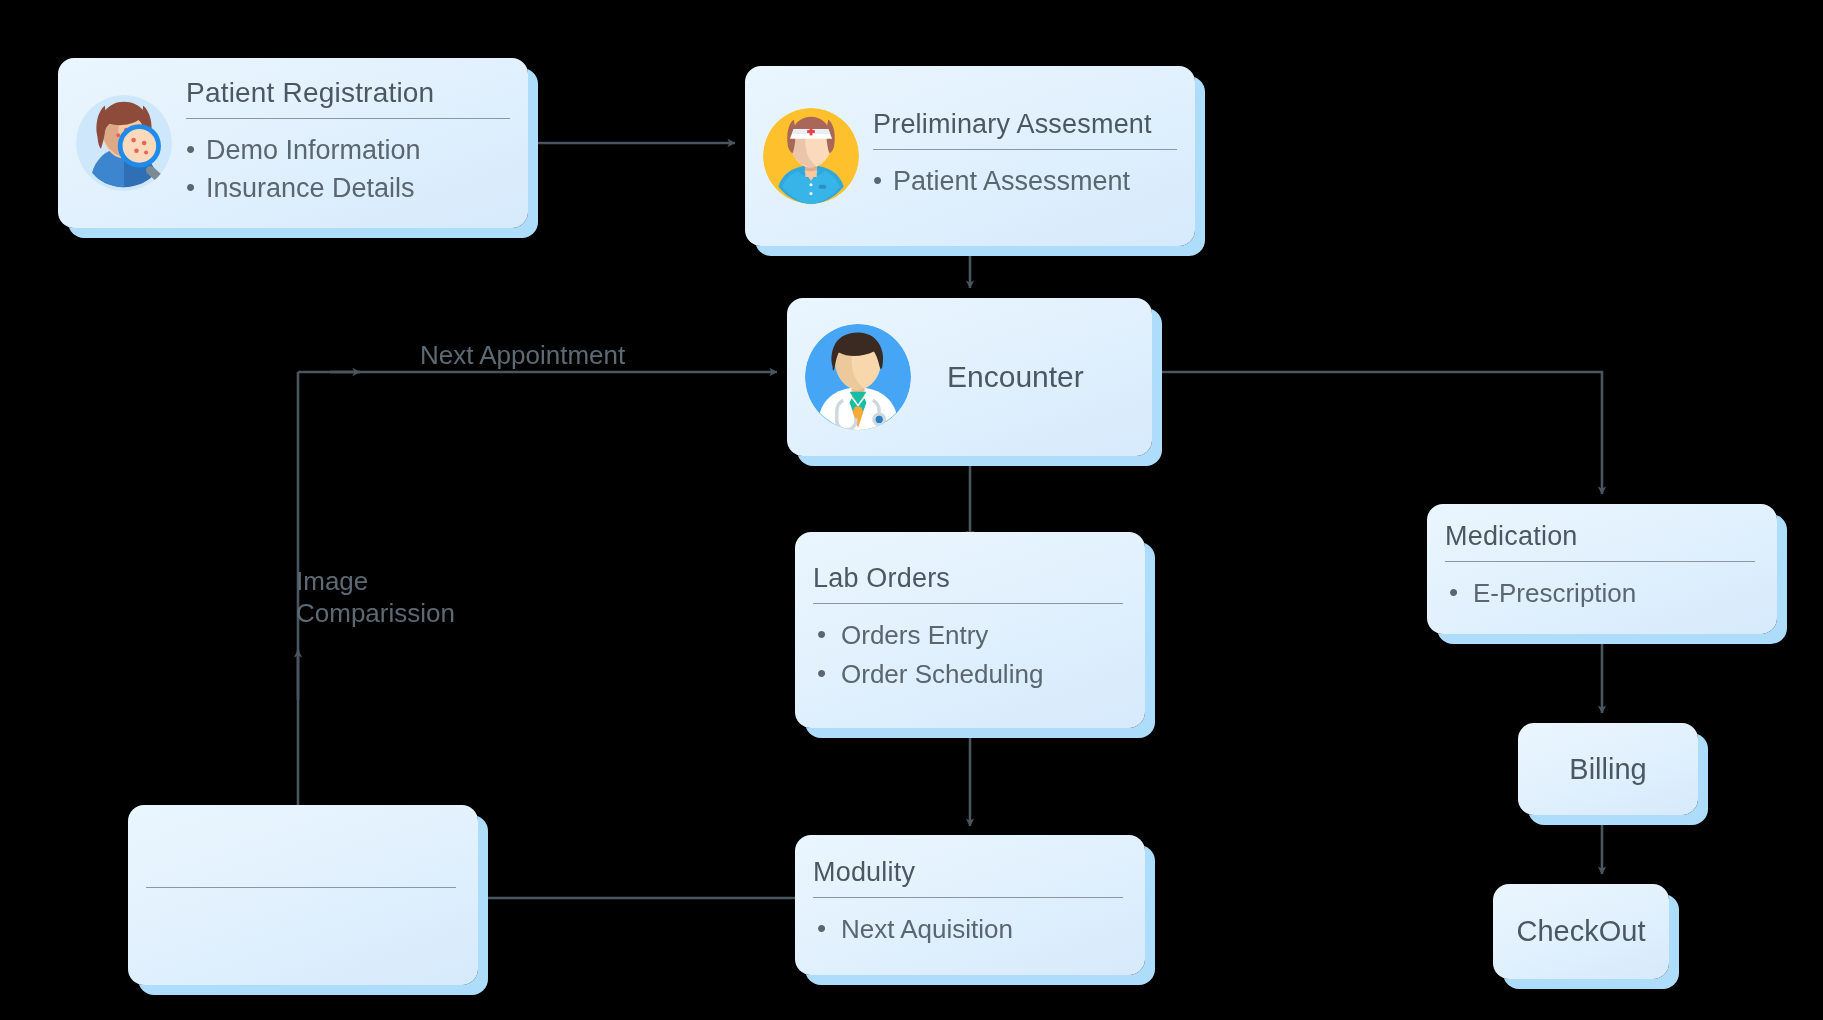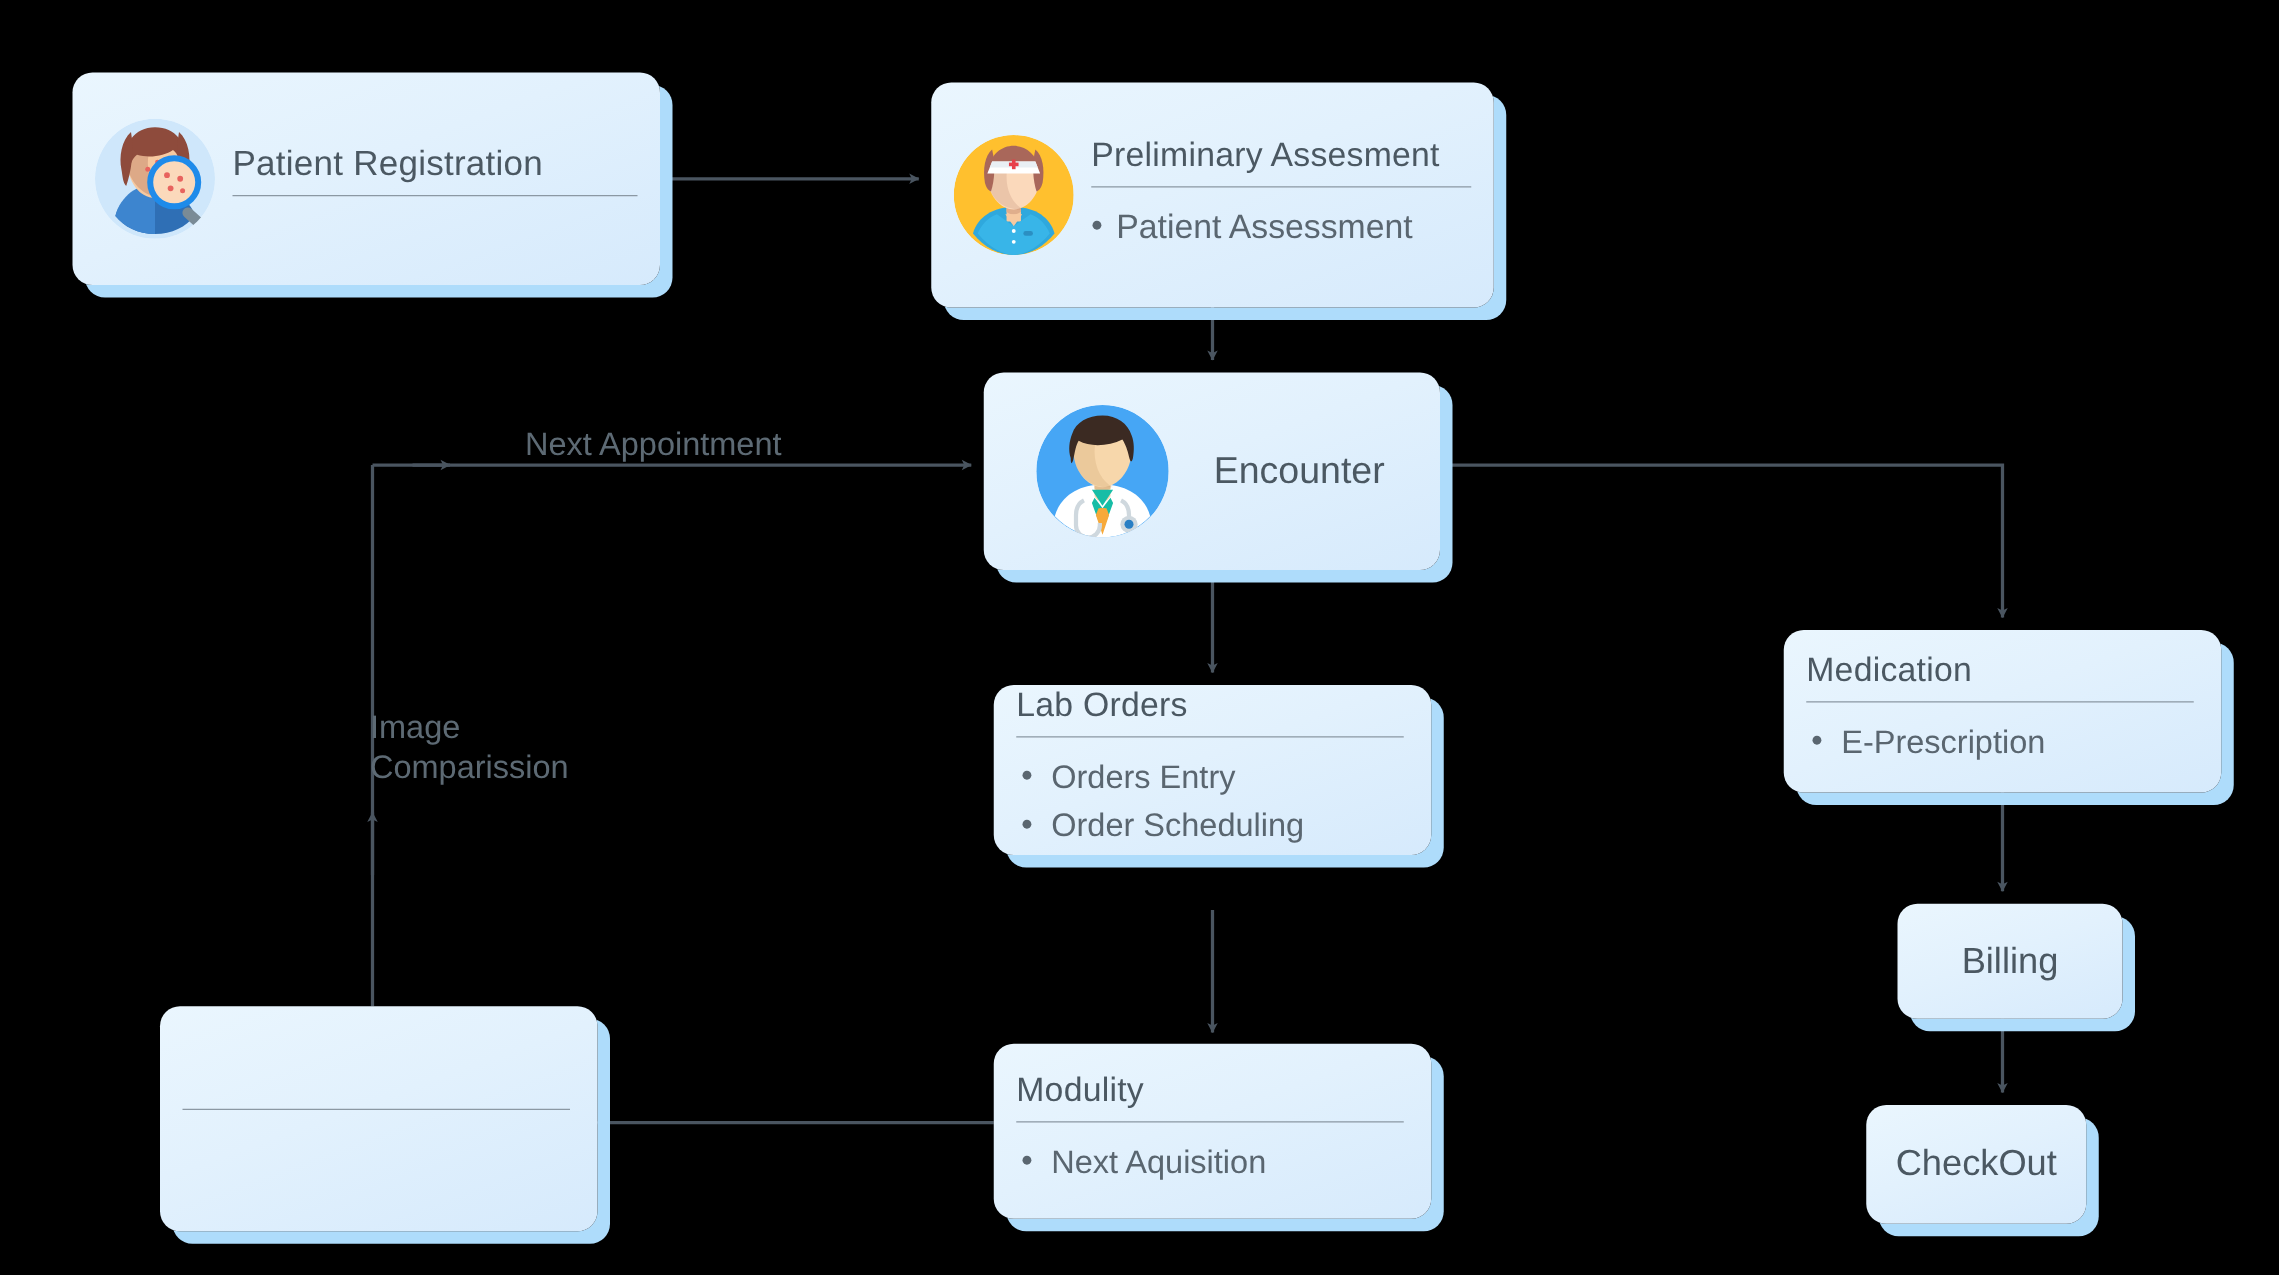--- a/index.html
+++ b/index.html
@@ -49,22 +49,22 @@
   .centerlabel{font-size:29px;color:#4b5862;}
 
   
   .node.withicon .body{display:flex;align-items:center;gap:0;padding:10px 18px;}
   .avatar{flex:0 0 auto;width:96px;height:96px;border-radius:50%;position:relative;overflow:hidden;}
   .avtext{flex:1 1 auto;padding-left:14px;}
 
   
   #n-registration{left:58px;  top:58px;  width:470px;height:170px;}
   #n-prelim      {left:745px; top:66px;  width:450px;height:180px;}
-  #n-encounter   {left:787px; top:298px; width:365px;height:158px;padding-left:24px;}
-  #n-lab         {left:795px; top:548px; width:350px;height:136px;}
+  #n-encounter   {left:787px; top:298px; width:365px;height:158px;}
+  #n-lab         {left:795px; top:532px; width:350px;height:196px;}
   #n-modulity    {left:795px; top:835px; width:350px;height:140px;}
   #n-pacs        {left:128px; top:805px; width:350px;height:180px;}
   #n-medication  {left:1427px;top:504px; width:350px;height:130px;}
   #n-billing     {left:1518px;top:723px; width:180px;height:92px;}
   #n-checkout    {left:1493px;top:884px; width:176px;height:95px;}
 
   #n-registration .title{font-size:28px;}
   #n-registration ul.points li{font-size:27px;margin-bottom:2px;}
   #n-prelim .title{font-size:27px;}
   #n-prelim ul.points li{font-size:27px;}
@@ -147,20 +147,24 @@
             <circle cx="71" cy="50" r="2.4" fill="#e8635e"></circle>
             <circle cx="63" cy="58" r="2.4" fill="#e8635e"></circle>
             <circle cx="73" cy="60" r="2.1" fill="#e8635e"></circle>
             <circle cx="66" cy="53" r="20" fill="none" stroke="#1f8bea" stroke-width="5"></circle>
           </g>
         </svg>
       </div>
       <div class="avtext">
         <div class="title">Patient Registration</div>
         <div class="rule"></div>
+        <ul class="points tight">
+          <li>Demo Information</li>
+          <li>Insurance Details</li>
+        </ul>
       </div>
     </div>
   </div>
 
   <div class="node withicon" id="n-prelim">
     <div class="body">
       <div class="avatar">
         <svg class="ill" viewBox="0 0 100 100">
           <circle cx="50" cy="50" r="50" fill="#ffc02e"></circle>
           <path d="M50 60c17 0 30 8 34 22-9 11-21 18-34 18s-25-7-34-18c4-14 17-22 34-22z" fill="#2fa8dd"></path>

